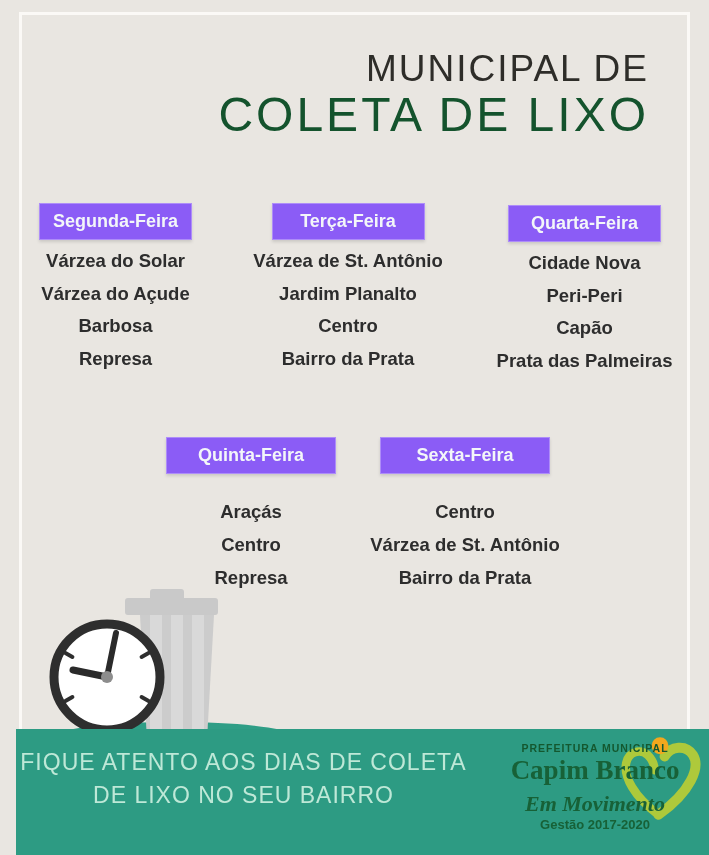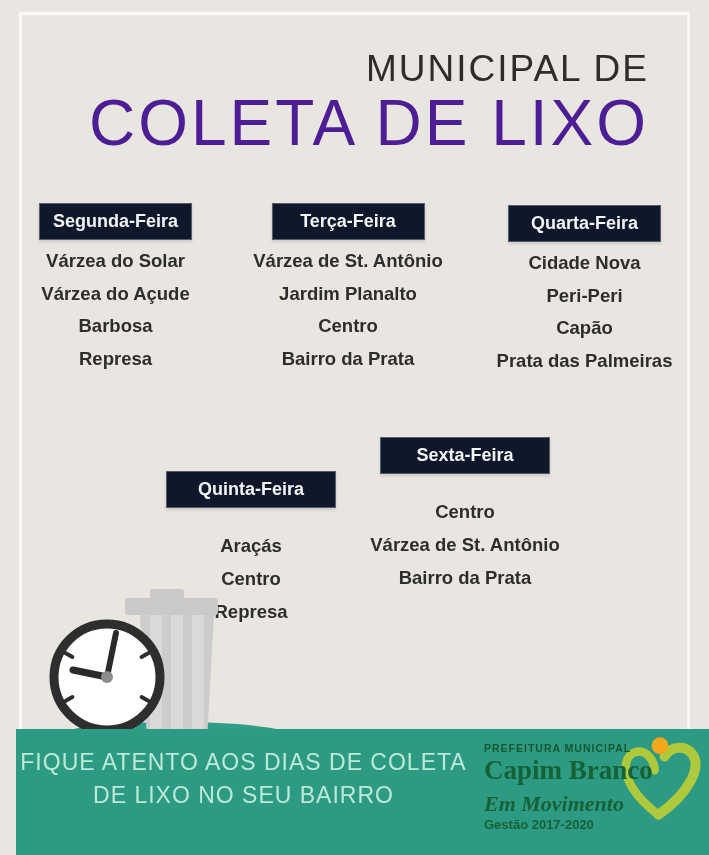--- a/index.html
+++ b/index.html
@@ -7,54 +7,54 @@
     position:relative;width:709px;height:855px;overflow:hidden;
     background:#e9e6e1;font-family:"Liberation Sans",sans-serif;
   }
   .frame{
     position:absolute;left:19px;top:12px;right:19px;bottom:92px;
     border:3px solid #fbf9f6;pointer-events:none;
   }
   
   .title{position:absolute;top:50px;right:60px;text-align:right;line-height:1;}
   .title-line1{font-size:37px;color:#2e2d29;letter-spacing:2px;font-weight:400;}
-  .title-line2{font-size:64px;color:#4c1d95;letter-spacing:3px;font-weight:400;margin-top:4px;margin-left:20px;}
+  .title-line2{font-size:48px;color:#14532d;letter-spacing:3px;font-weight:400;margin-top:4px;margin-left:20px;}
   
   .day-col{position:absolute;text-align:center;}
   .day-btn{
-    display:inline-block;background:#0f172a;color:#f3f6f9;font-weight:bold;font-size:18px;
+    display:inline-block;background:#8b5cf6;color:#f3f6f9;font-weight:bold;font-size:18px;
     height:37px;line-height:37px;
     box-shadow:inset 0 0 0 1px rgba(255,255,255,.30), 0 2px 3px rgba(0,0,0,.13);
   }
   .row1 .day-btn{width:153px;}
   .row2 .day-btn{width:170px;}
   .day-list{margin-top:5px;font-weight:bold;font-size:18.5px;color:#2d2d2d;line-height:32.5px;white-space:nowrap;}
   .row2 .day-list{margin-top:21px;line-height:33px;}
   #col-seg{left:18px;top:203px;width:195px;}
   #col-ter{left:238px;top:203px;width:220px;}
   #col-qua{left:462px;top:205px;width:245px;}
-  #col-qui{left:151px;top:437px;width:200px;margin-top:34px;}
+  #col-qui{left:151px;top:437px;width:200px;}
   #col-sex{left:365px;top:437px;width:200px;}
   
   .shadow-ellipse{position:absolute;left:63px;top:722px;width:224px;height:25px;background:#2f9e86;border-radius:50%;}
   .trash-handle{position:absolute;left:150px;top:589px;width:34px;height:12px;background:#c9c9c9;border-radius:3px 3px 0 0;}
   .trash-lid{position:absolute;left:125px;top:598px;width:93px;height:17px;background:#c9c9c9;border-radius:3px;}
   .trash-body{position:absolute;left:140px;top:615px;width:74px;height:119px;background:#cccccc;
     clip-path:polygon(0 0,100% 0,91% 100%,9% 100%);}
   .trash-stripe{position:absolute;top:0;bottom:0;width:12px;background:#d9d9d9;}
   .trash-stripe.s1{left:10px;} .trash-stripe.s2{left:31px;} .trash-stripe.s3{left:52px;}
   .clock-svg{position:absolute;left:48px;top:618px;width:118px;height:118px;}
   
   .footer{position:absolute;left:16px;right:0;bottom:0;height:126px;background:#2d9b83;}
   .footer-message{
     position:absolute;left:0;top:17px;width:455px;text-align:center;
     color:#bee8d7;font-size:23px;line-height:33px;letter-spacing:1px;font-weight:400;
   }
   .logo-heart{position:absolute;left:598px;top:2px;width:92px;height:94px;z-index:1;}
-  .logo-text{position:absolute;left:468px;top:4px;width:222px;color:#14582f;z-index:2;}
+  .logo-text{position:absolute;left:468px;top:4px;width:222px;text-align:center;color:#14582f;z-index:2;}
   .logo-org{font-size:10.5px;font-weight:bold;letter-spacing:1px;margin-top:9px;}
   .logo-name{font-family:"Liberation Serif",serif;font-weight:bold;font-size:27px;margin-top:1px;color:#176137;}
   .logo-slogan{font-family:"Liberation Serif",serif;font-style:italic;font-weight:bold;font-size:22px;margin-top:5px;color:#176137;}
   .logo-term{font-size:13px;font-weight:bold;margin-top:0;color:#176137;}
 </style>
 </head>
 <body>
 
 <div class="poster">
 

